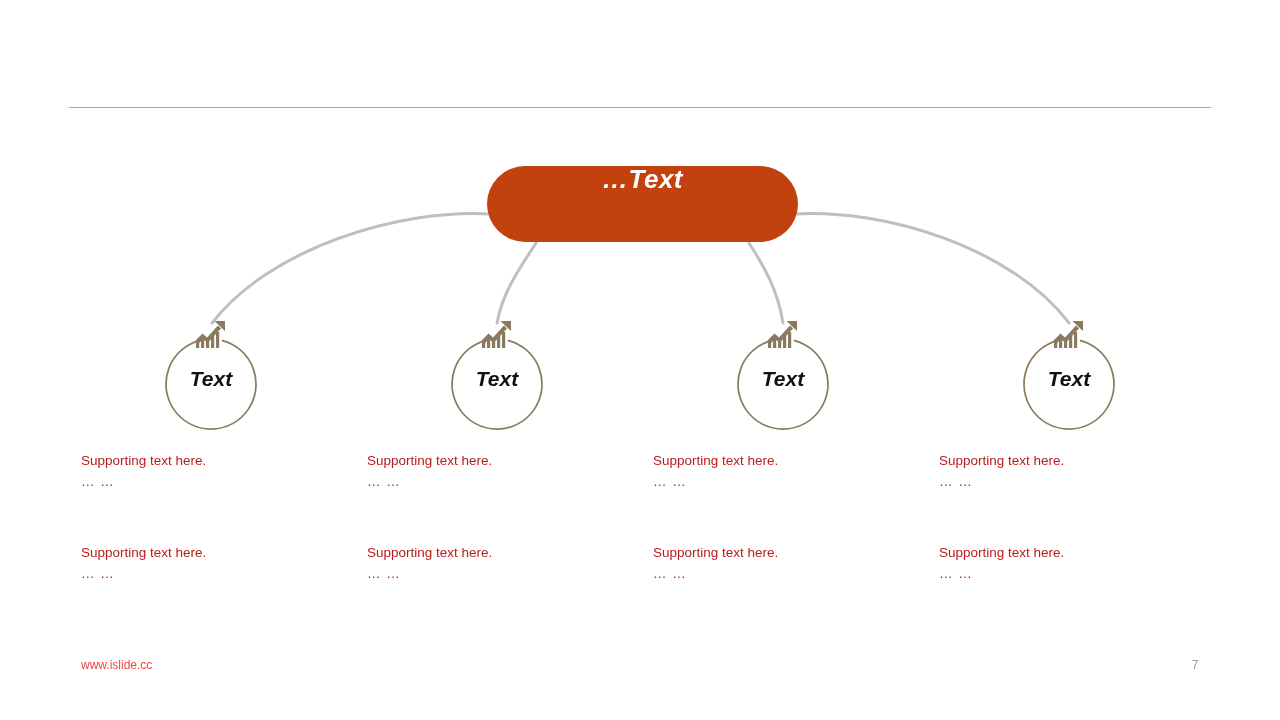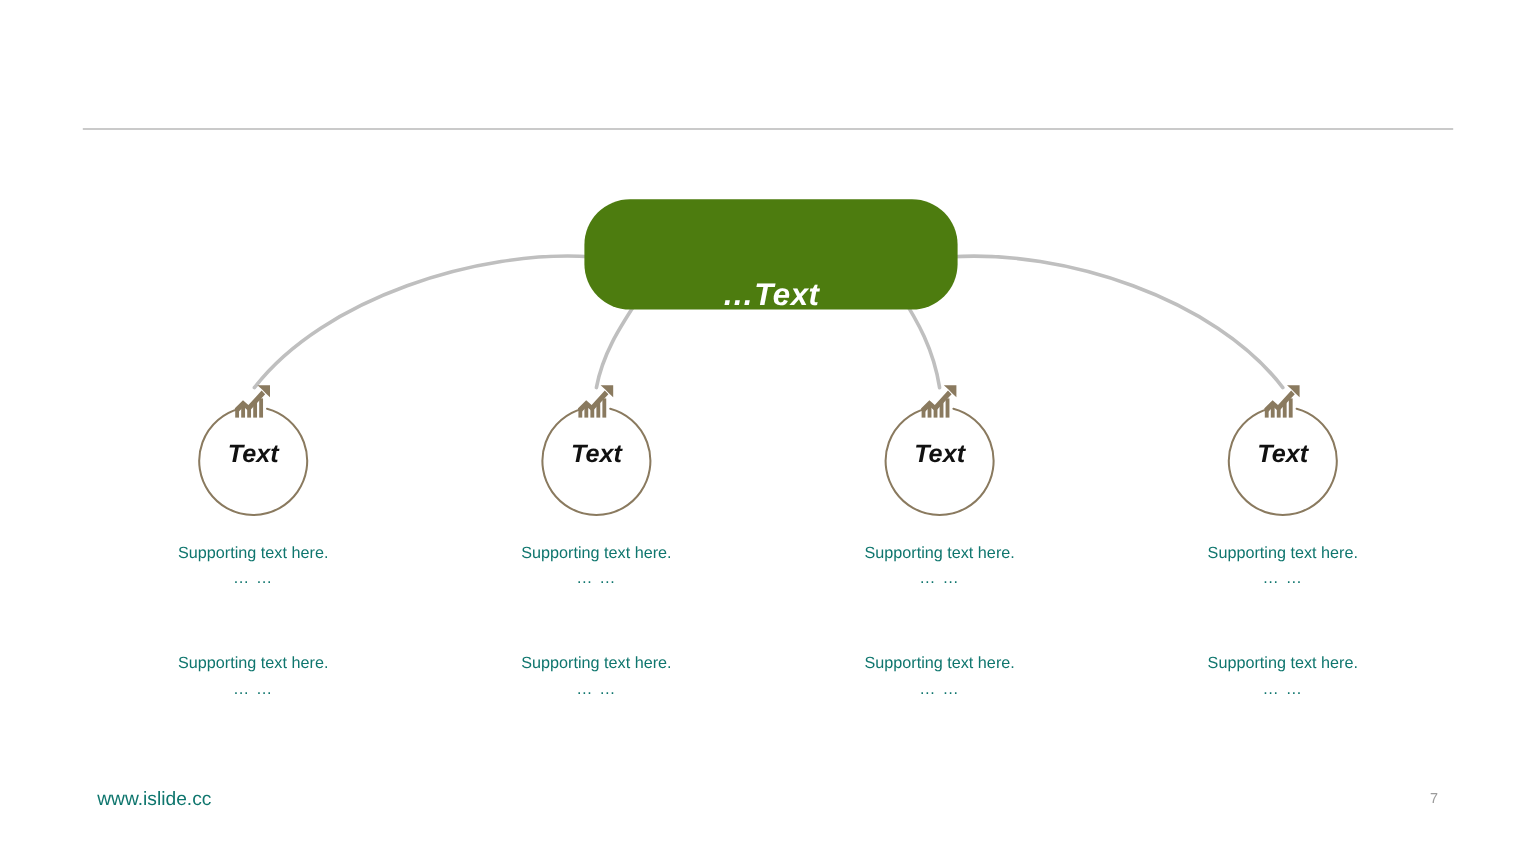--- a/index.html
+++ b/index.html
@@ -41,25 +41,25 @@
     height: 720px;
     pointer-events: none;
   }
 
   
   .center-pill {
     position: absolute;
     left: 487px;
     top: 166px;
     width: 311px;
-    height: 92px;
+    height: 76px;
     border-radius: 38px;
-    background: #4d7c0f;
+    background: #c2410c;
     display: flex;
-    align-items: flex-end;
+    align-items: flex-start;
     justify-content: center;
     box-sizing: border-box;
   }
   .center-pill-label {
     color: #ffffff;
     font-size: 26px;
     font-weight: bold;
     font-style: italic;
     letter-spacing: 0.5px;
     line-height: 1;
@@ -107,35 +107,35 @@
     top: 0px;
     width: 34px;
     height: 30px;
   }
 
   
   .support-block {
     position: absolute;
     width: 260px;
     margin-left: -130px;
-    text-align: center;
-    color: #0f766e;
+    text-align: left;
+    color: #b91c1c;
     font-size: 13.5px;
     line-height: 1.55;
   }
   .support-line1 { display: block; }
   .support-line2 { display: block; letter-spacing: 1px; }
 
   
   .footer-url {
     position: absolute;
     left: 81px;
     top: 658px;
-    font-size: 16px;
-    color: #0f766e;
+    font-size: 12px;
+    color: #ef4444;
   }
   .footer-page {
     position: absolute;
     left: 1180px;
     top: 658px;
     width: 30px;
     text-align: center;
     font-size: 12px;
     color: #9b9b9b;
   }

